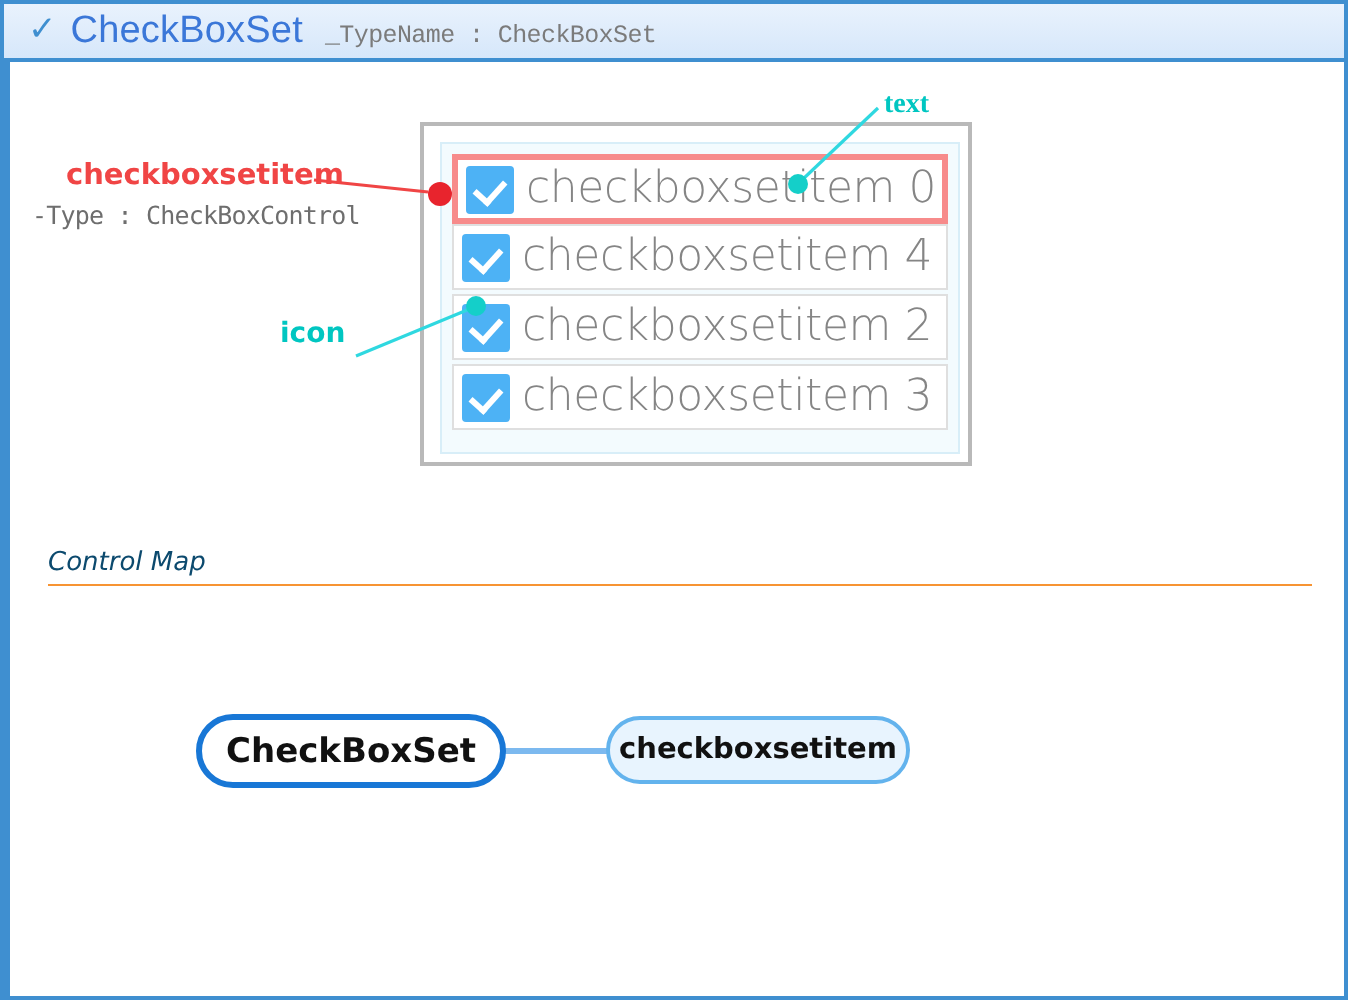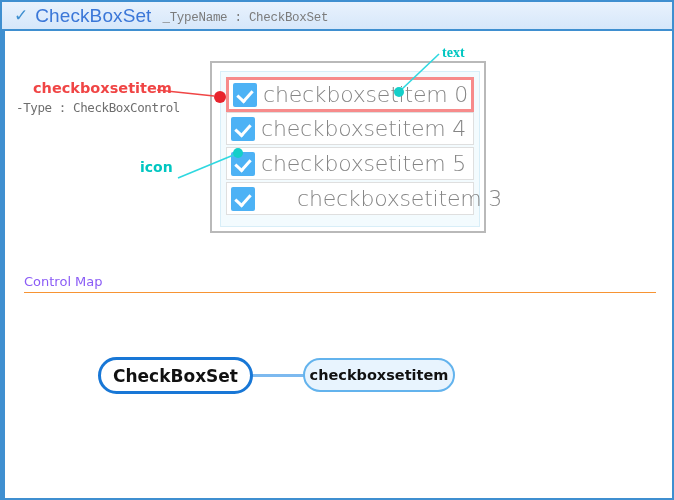--- a/index.html
+++ b/index.html
@@ -91,21 +91,21 @@
     position: relative;
     box-sizing: border-box;
     height: 33px;
     margin-bottom: 2px;
     background: #ffffff;
     border: 1px solid #dfdfdf;
     display: flex;
     align-items: center;
     padding-left: 4px;
   }
-  .cb-item:last-child { margin-bottom: 0; gap: 36px; }
+  .cb-item:last-child { margin-bottom: 0; }
   .cb-item.highlighted {
     border: 3px solid #f78b8b;
     height: 35px;
     margin-bottom: 0px;
   }
   .cb-box {
     width: 24px;
     height: 24px;
     background: #4db2f5;
     border-radius: 2px;
@@ -167,23 +167,24 @@
     left: 0; top: 0;
     width: 674px; height: 500px;
     pointer-events: none;
   }
 
   
   #controlmap-title {
     position: absolute;
     left: 22px;
     top: 272px;
-    color: #8b5cf6;
+    color: #0c4a6e;
     font-size: 13px;
     font-family: "DejaVu Sans", sans-serif;
+    font-style: italic;
   }
   #controlmap-rule {
     position: absolute;
     left: 22px;
     top: 290px;
     width: 632px;
     height: 1px;
     background: #f79433;
   }
 
@@ -258,21 +259,21 @@
         <span class="cb-label">checkboxsetitem 0</span>
       </div>
 
       <div class="cb-item">
         <span class="cb-box"></span>
         <span class="cb-label">checkboxsetitem 4</span>
       </div>
 
       <div class="cb-item">
         <span class="cb-box"></span>
-        <span class="cb-label">checkboxsetitem 5</span>
+        <span class="cb-label">checkboxsetitem 2</span>
       </div>
 
       <div class="cb-item">
         <span class="cb-box"></span>
         <span class="cb-label">checkboxsetitem 3</span>
       </div>
 
     </div>
   </div>
 

